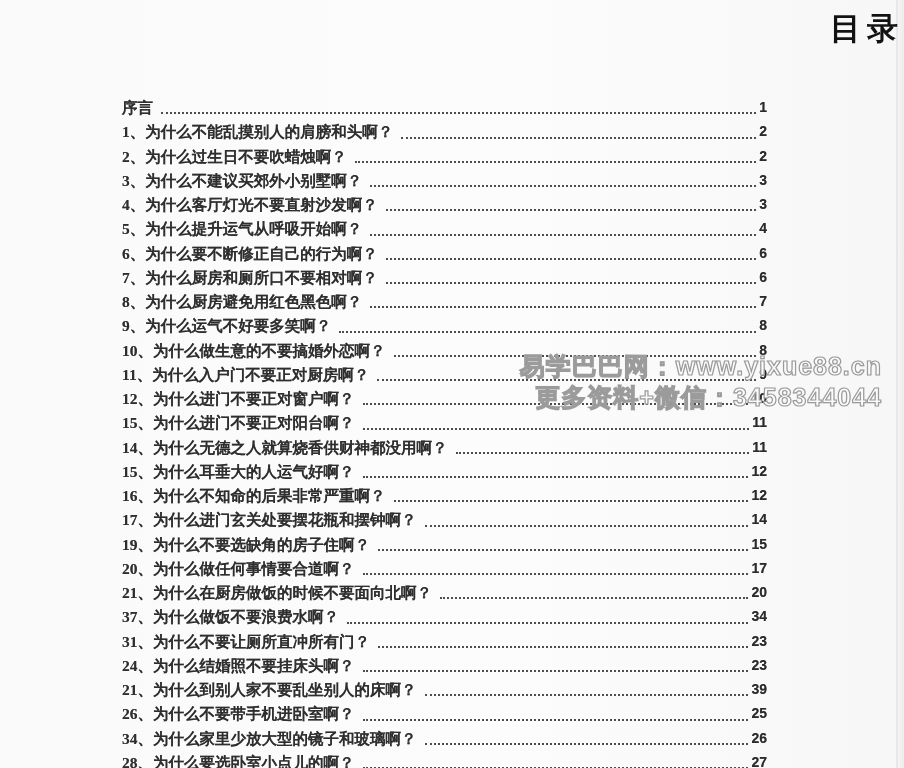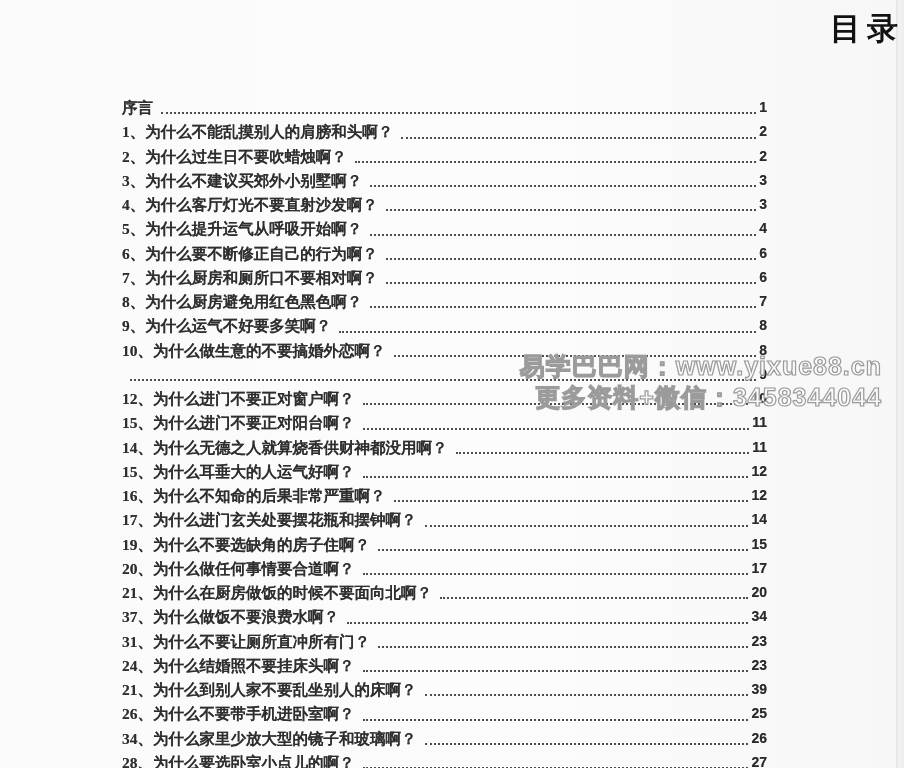--- a/index.html
+++ b/index.html
@@ -162,20 +162,21 @@
         <span class="toc-page">8</span>
       </div>
 
       <div class="toc-row">
         <span class="toc-label">10、为什么做生意的不要搞婚外恋啊？</span>
         <span class="toc-dots"></span>
         <span class="toc-page">8</span>
       </div>
 
       <div class="toc-row">
+        <span class="toc-label">11、为什么入户门不要正对厨房啊？</span>
         <span class="toc-dots"></span>
         <span class="toc-page">9</span>
       </div>
 
       <div class="toc-row">
         <span class="toc-label">12、为什么进门不要正对窗户啊？</span>
         <span class="toc-dots"></span>
         <span class="toc-page">10</span>
       </div>
 

